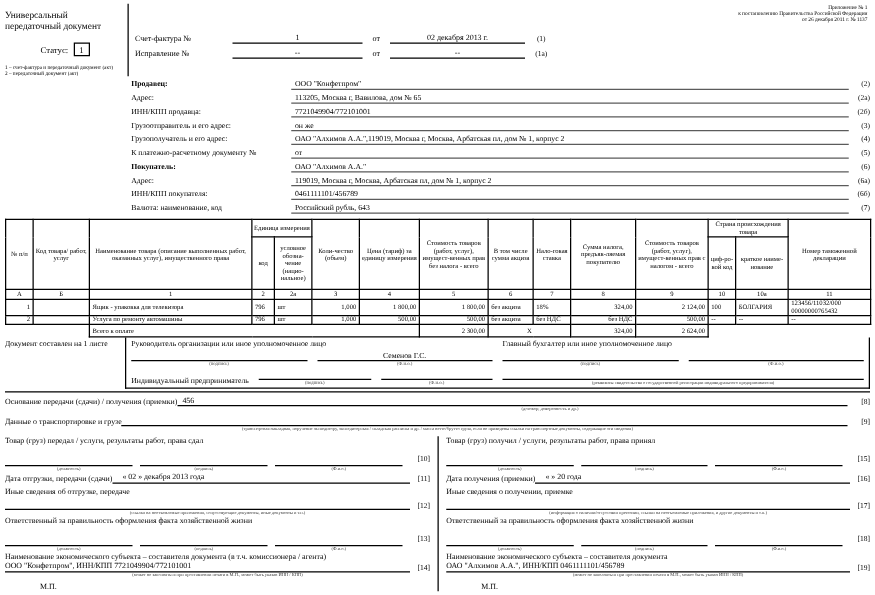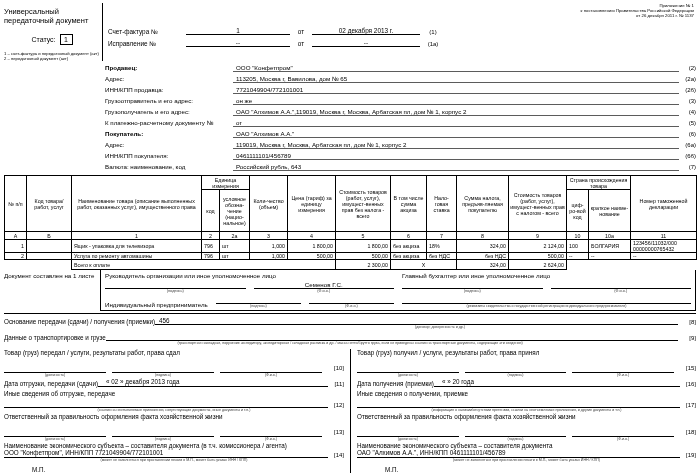--- a/index.html
+++ b/index.html
@@ -8,21 +8,21 @@
     background: #ffffff;
   }
   body {
     width: 700px; height: 476px;
     font-family: "Liberation Sans", sans-serif;
     font-size: 6px;
     color: #000;
     position: relative;
     overflow: hidden;
   }
-  .page { position: relative; width: 700px; height: 476px; padding: 3px 4px 0 4px; }
+  .page { position: relative; width: 700px; height: 476px; padding: 3px 4px 0 4px; font-family: Liberation Serif, serif; }
 
   
   .topwrap { display: flex; align-items: flex-start; }
   .titlebox {
     width: 96px; flex: 0 0 96px;
     padding-top: 4px;
   }
   .doc-title { font-size: 7.5px; line-height: 9px; }
   .status-row {
     margin-top: 9px; display: flex; align-items: center;

